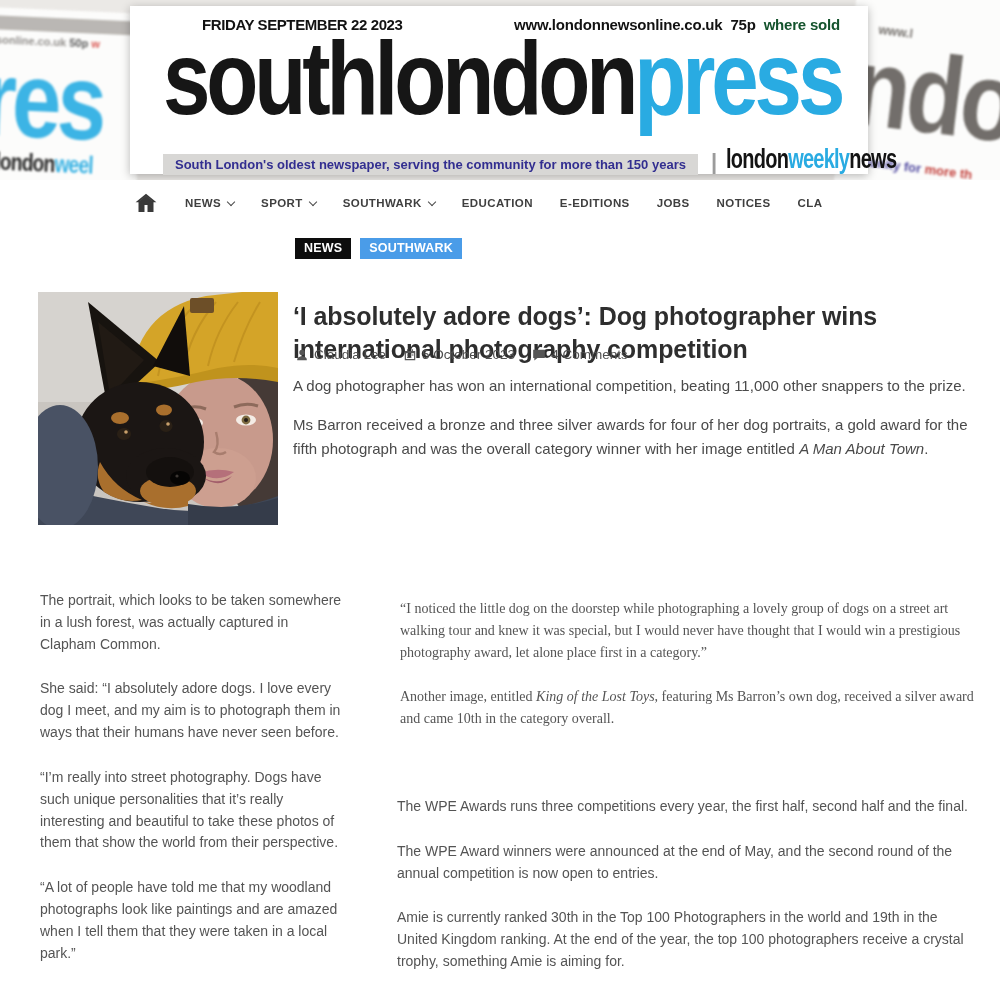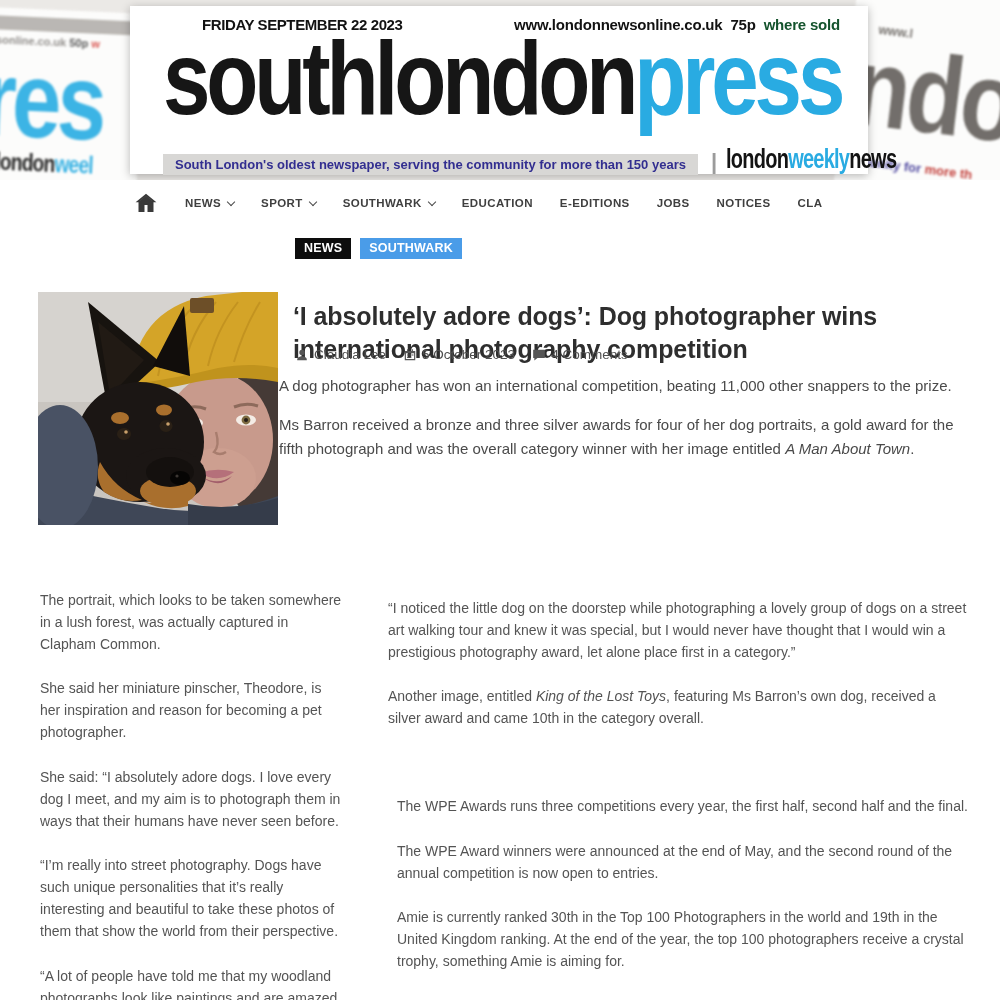--- a/index.html
+++ b/index.html
@@ -68,34 +68,34 @@
   .tag-southwark { background:#4a9ce8; }
 
   .headline { position:absolute; left:293px; top:268px; width:700px;
     font-size:25px; line-height:1.33; font-weight:600; color:#2e2e2e; letter-spacing:-.1px;margin-top:32px; }
 
   .byline { position:absolute; left:295px; top:347px; display:flex; align-items:center;
     gap:7px; font-size:13.5px; color:#4f4f4f; }
   .byline .grp { display:flex; align-items:flex-end; gap:5px; margin-right:10px; }
   .byline svg { width:14px; height:14px; fill:#555; }
 
-  .intro { position:absolute; left:279px; top:374px; width:682px;
+  .intro { position:absolute; left:293px; top:374px; width:682px;
     font-size:15px; line-height:1.6; color:#4a4a4a; }
   .intro p { margin-bottom:15px; }
   .intro em, .col em { font-style:italic; }
 
   
   .photo { position:absolute; left:38px; top:292px; width:240px; height:233px; overflow:hidden; }
   .photo svg { display:block; width:240px; height:233px; }
 
   
   .col { line-height:1.56; color:#545454; font-size:14px; }
   .col p { margin-bottom:23px; }
   .col-left { position:absolute; left:40px; top:590px; width:304px; }
-  .col-right1 { position:absolute; left:388px; top:598px; width:582px; }
+  .col-right1 { position:absolute; left:400px; top:598px; width:582px;font-family:Liberation Serif, serif; }
   .col-right2 { position:absolute; left:397px; top:796px; width:572px; }
 </style>
 </head>
 <body>
 
 <div class="page">
 
   <div class="masthead">
 
     <div class="mast-bg mast-bg-left">
@@ -256,21 +256,20 @@
       <circle cx="139" cy="184" r="1.6" fill="#3c3733"></circle>
 
       <path d="M0 192 Q60 206 120 216 Q180 226 240 204 L240 233 L0 233 Z" fill="#3f4757"></path>
       <ellipse cx="22" cy="175" rx="38" ry="62" fill="#495264"></ellipse>
       <path d="M150 212 Q196 220 240 206 L240 233 L150 233 Z" fill="#353c4a"></path>
     </svg>
   </div>
 
   <div class="col col-left">
     <p>The portrait, which looks to be taken somewhere in a lush forest, was actually captured in Clapham Common.</p>
-    <p>She said her miniature pinscher, Theodore, is her inspiration and reason for becoming a pet photographer.</p>
     <p>She said: “I absolutely adore dogs. I love every dog I meet, and my aim is to photograph them in ways that their humans have never seen before.</p>
     <p>“I’m really into street photography. Dogs have such unique personalities that it’s really interesting and beautiful to take these photos of them that show the world from their perspective.</p>
     <p>“A lot of people have told me that my woodland photographs look like paintings and are amazed when I tell them that they were taken in a local park.”</p>
   </div>
 
   <div class="col col-right1">
     <p>“I noticed the little dog on the doorstep while photographing a lovely group of dogs on a street art walking tour and knew it was special, but I would never have thought that I would win a prestigious photography award, let alone place first in a category.”</p>
     <p><span>Another image, entitled </span><em>King of the Lost Toys</em><span>, featuring Ms Barron’s own dog, received a silver award and came 10th in the category overall.</span></p>
   </div>
 

